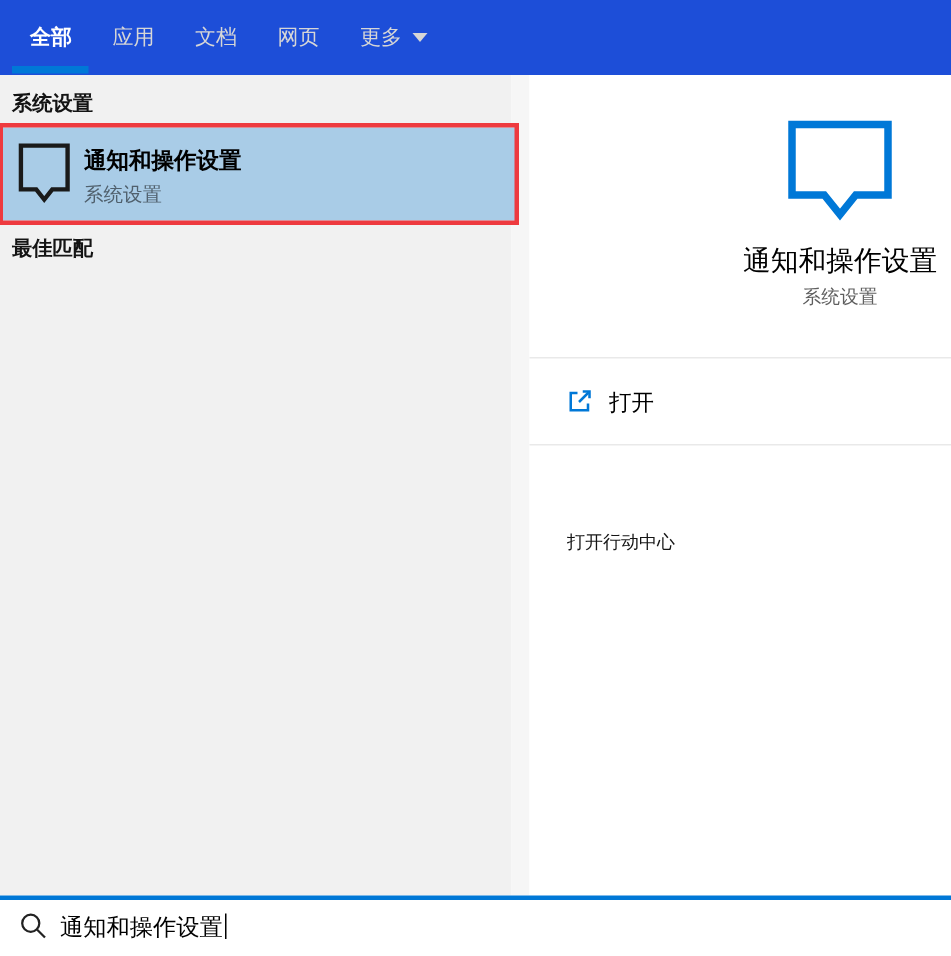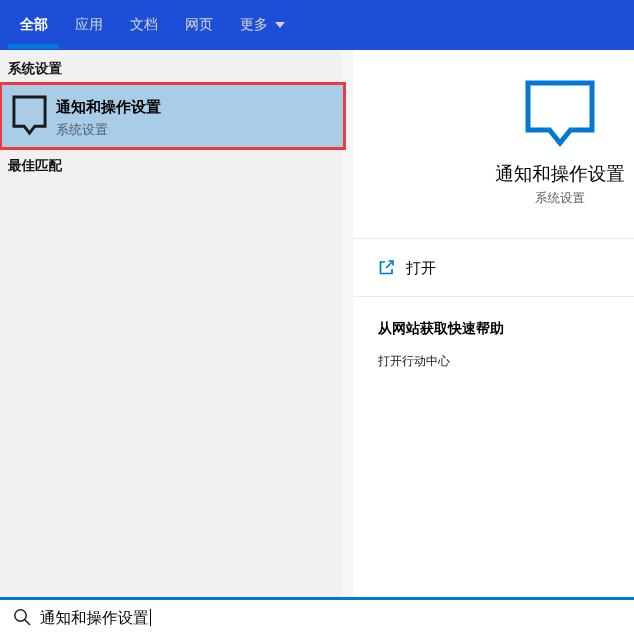--- a/index.html
+++ b/index.html
@@ -112,21 +112,20 @@
         <path d="M7 3 H2.5 V14.5 H14 V10" fill="none" stroke="#0078d7" stroke-width="1.7"></path>
         <line x1="8" y1="9" x2="14.5" y2="2.5" stroke="#0078d7" stroke-width="1.7"></line>
         <path d="M10.5 2 H15 V6.5" fill="none" stroke="#0078d7" stroke-width="1.7"></path>
       </svg>
     </span>
     <span class="open-label">打开</span>
   </div>
 
   <div class="divider d2"></div>
 
-  <div class="help-header">从网站获取快速帮助</div>
   <div class="help-item">打开行动中心</div>
 
   <div class="accent-line"></div>
   <div class="searchbar">
     <span class="mag">
       <svg width="19" height="19" viewBox="0 0 19 19">
         <circle cx="7.5" cy="7.5" r="5.7" fill="none" stroke="#222" stroke-width="1.5"></circle>
         <line x1="11.8" y1="11.8" x2="17" y2="17" stroke="#222" stroke-width="1.5"></line>
       </svg>
     </span>

